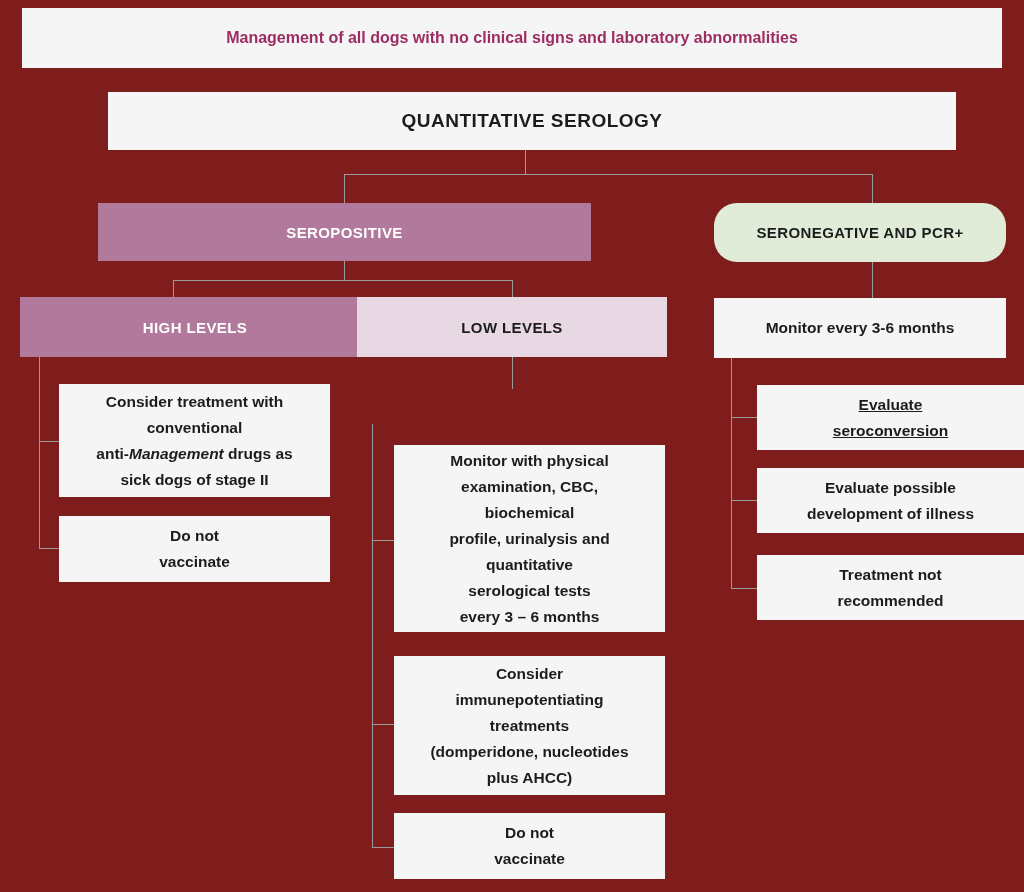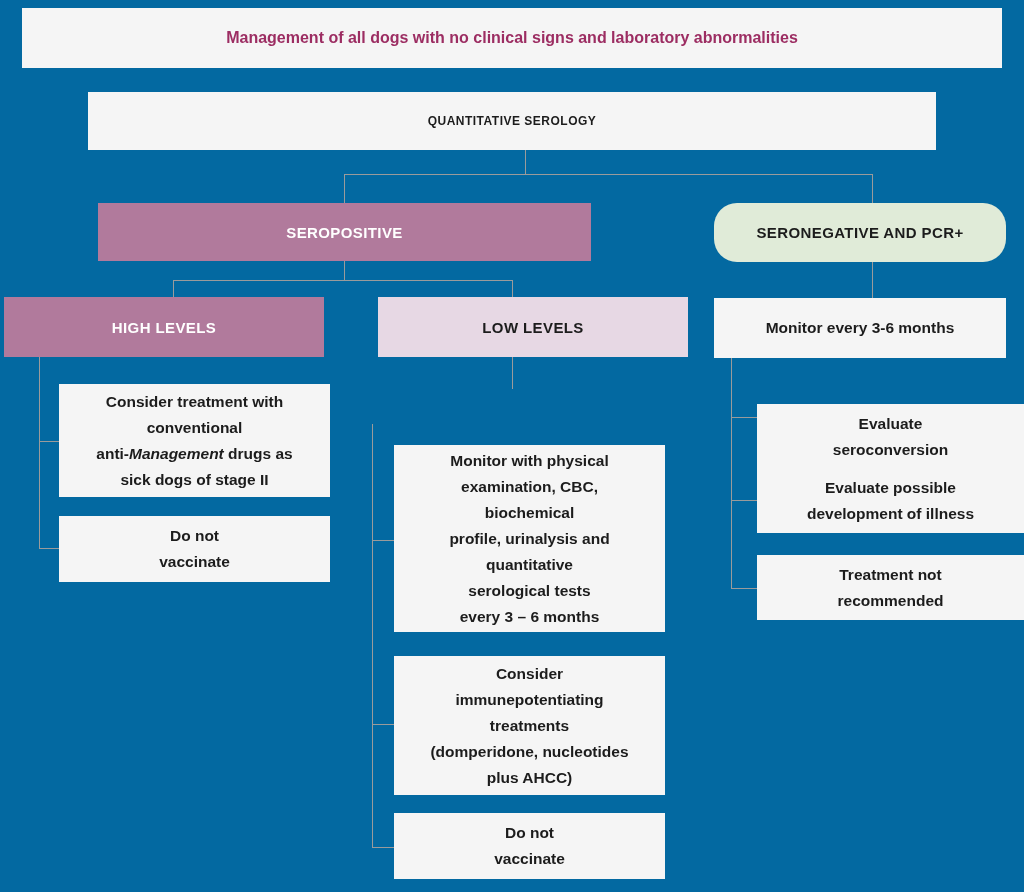--- a/index.html
+++ b/index.html
@@ -1,43 +1,43 @@
 <!DOCTYPE html>
 <html><head>
 <meta charset="utf-8">
 <style>
   html,body{margin:0;padding:0;background:#ffffff;}
   body{font-family:"Liberation Sans","DejaVu Sans",sans-serif;}
-  .canvas{position:relative;width:1024px;height:892px;background:#0369a1;overflow:hidden;}
+  .canvas{position:relative;width:1024px;height:892px;background:#7f1d1d;overflow:hidden;}
 
   .box{position:absolute;display:flex;align-items:center;justify-content:center;
        text-align:center;box-sizing:border-box;}
   .gray{background:#f5f5f5;color:#1c1c1c;}
   .mauve{background:#b17a9c;color:#ffffff;}
   .pink{background:#e7d8e4;color:#1c1c1c;}
   .green{background:#e0ebd8;color:#1c1c1c;}
 
   .hdr{font-weight:700;font-size:15px;letter-spacing:.4px;}
   .txt{font-weight:600;font-size:15.5px;line-height:26px;white-space:pre-line;}
 
   .banner{left:22px;top:8px;width:980px;height:60px;}
   .banner .t{color:#9c2d62;font-weight:600;font-size:16px;}
-  .quant{left:88px;top:92px;width:848px;height:58px;font-size:12px;letter-spacing:.5px;}
+  .quant{left:108px;top:92px;width:848px;height:58px;font-size:19px;letter-spacing:.5px;}
   .sp{left:98px;top:203px;width:493px;height:58px;}
   .sn{left:714px;top:203px;width:292px;height:59px;border-radius:23px;}
-  .high{left:4px;top:297px;width:320px;height:60px;}
-  .low{left:378px;top:297px;width:310px;height:60px;}
+  .high{left:20px;top:297px;width:350px;height:60px;}
+  .low{left:357px;top:297px;width:310px;height:60px;}
   .mon36{left:714px;top:298px;width:292px;height:60px;}
   .c1{left:59px;top:384px;width:271px;height:113px;}
   .c2{left:59px;top:516px;width:271px;height:66px;}
   .retest{left:356px;top:389px;width:309px;height:35px;}
   .monp{left:394px;top:445px;width:271px;height:187px;}
   .imm{left:394px;top:656px;width:271px;height:139px;}
   .dn2{left:394px;top:813px;width:271px;height:66px;}
-  .es{left:757px;top:404px;width:267px;height:65px;}
+  .es{left:757px;top:385px;width:267px;height:65px;text-decoration:underline;}
   .ep{left:757px;top:468px;width:267px;height:65px;}
   .tn{left:757px;top:555px;width:267px;height:65px;}
 
   .vline,.hline{position:absolute;background:#9b9b9b;}
   .vline{width:1px;}
   .hline{height:1px;}
   .it{font-style:italic;}
 </style>
 </head>
 <body>

